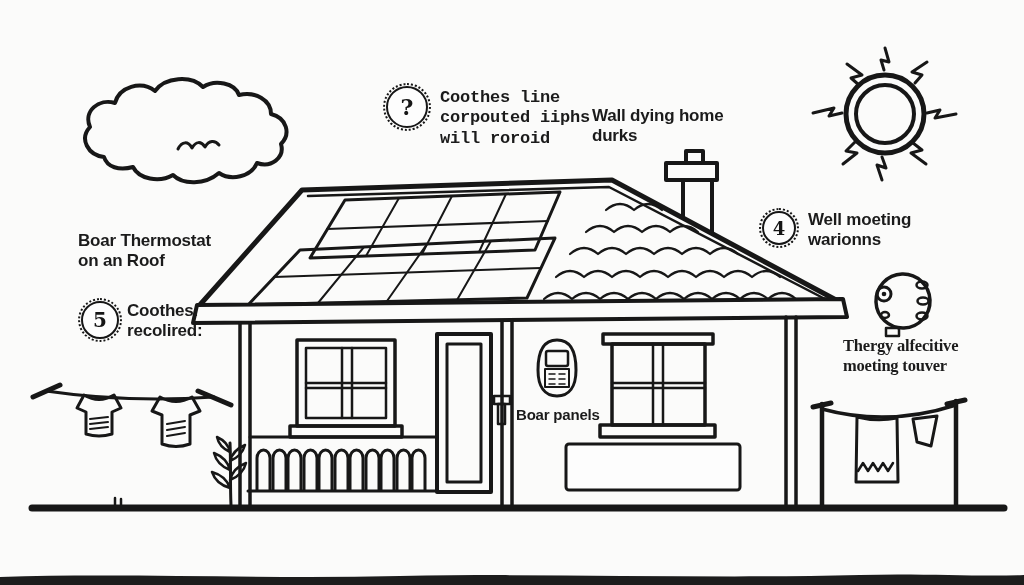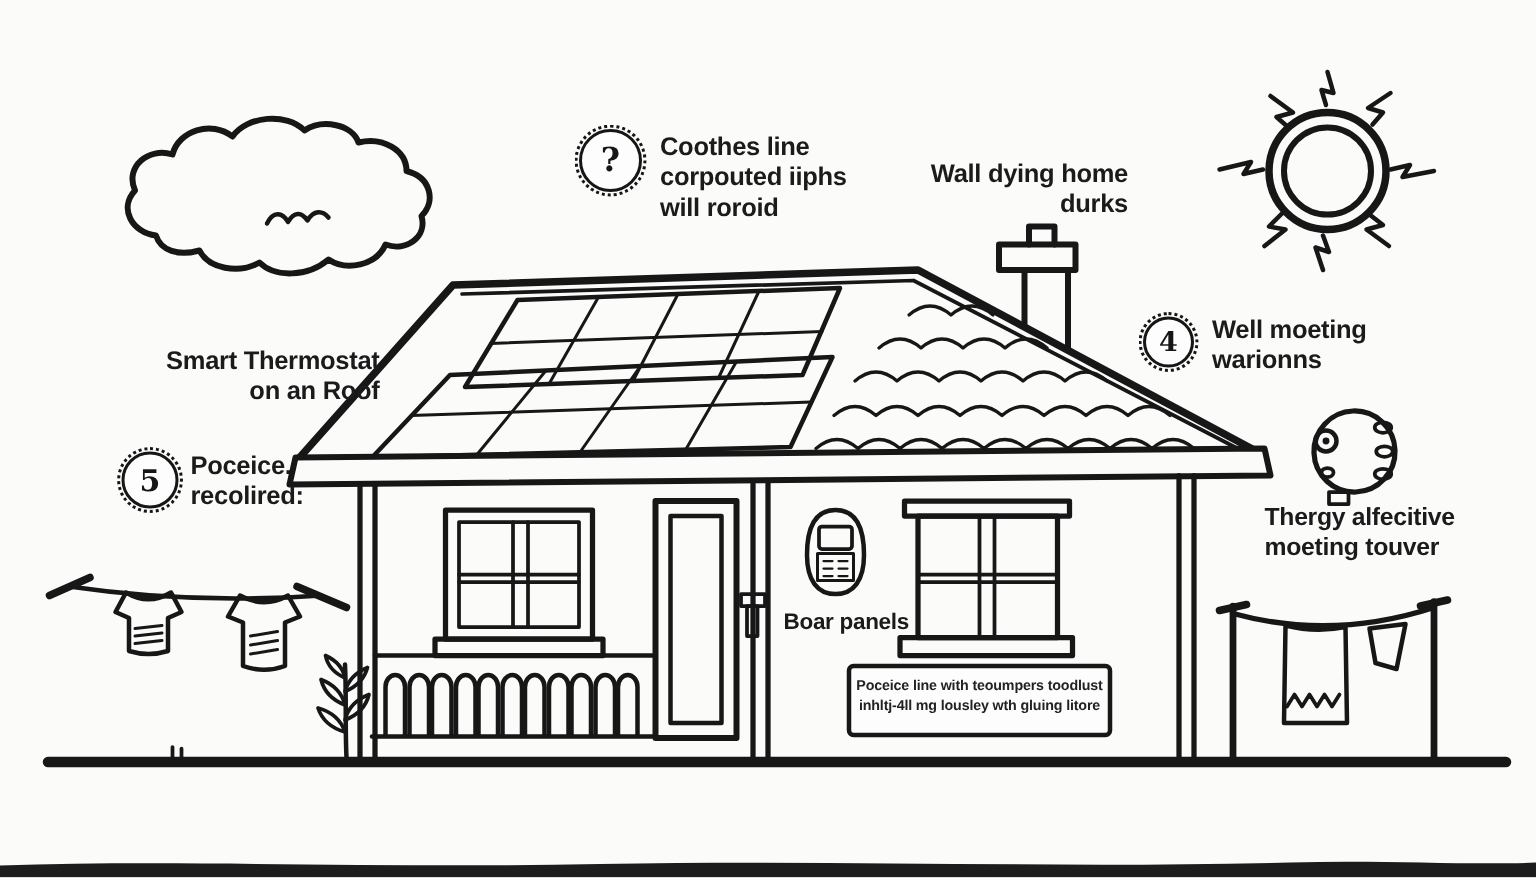--- a/index.html
+++ b/index.html
@@ -13,21 +13,21 @@
   svg.art { position: absolute; left: 0; top: 0; }
   .note {
     position: absolute;
     white-space: pre-line;
     font-weight: 600;
     font-size: 17px;
     line-height: 1.2;
     letter-spacing: -0.2px;
     color: #1b1b1b;
   }
-  .note.center { text-align: right; }
+  .note.center { text-align: left; }
   .badge {
     position: absolute;
     display: flex; align-items: center; justify-content: center;
     border: 2.5px solid #161616;
     border-radius: 50%;
     outline: 2px dotted #161616;
     outline-offset: 1px;
     background: #fdfdfd;
     font-family: "DejaVu Serif", serif;
     font-weight: 700;
@@ -37,21 +37,21 @@
     position: absolute;
     left: 570px; top: 451px; width: 166px;
     text-align: center;
     font-weight: 700;
     font-size: 9.5px;
     line-height: 13px;
     letter-spacing: -0.1px;
     color: #222;
   }
   .panel-note { font-size: 15px; margin-top: 16px; }
-  .meter-note { font-size: 16.5px; }
+  .meter-note { font-size: 16.5px; font-family: Liberation Serif, serif; }
 </style>
 </head>
 <body>
 
 <div class="stage">
 
   <svg class="art" width="1024" height="585" viewBox="0 0 1024 585" fill="none" stroke="#171717" stroke-linecap="round" stroke-linejoin="round">
 
     <g stroke-width="4">
       <path d="M104,157 C88,155 79,139 90,127 C83,111 99,98 115,103 C119,87 141,80 155,91
@@ -211,39 +211,35 @@
 
     <path d="M32,508 H1004" stroke-width="7"></path>
 
     <path stroke="none" fill="#1c1c1c" d="M0,577 C120,573 260,579 400,576 C560,573 700,579 860,575 C920,573 980,577 1024,575 L1024,585 L0,585 Z"></path>
   </svg>
 
   <div class="badge" style="left:386px; top:86px; width:42px; height:42px; font-size:22px;">?</div>
   <div class="badge" style="left:762px; top:211px; width:34px; height:34px; font-size:18px;">4</div>
   <div class="badge" style="left:81px; top:301px; width:38px; height:38px; font-size:20px;">5</div>
 
-  <div class="note" style="left:440px; top:88px;">Coothes line
+  <div class="note" style="left:440px; top:88px;font-family:Liberation Mono, monospace;">Coothes line
 corpouted iiphs
 will roroid</div>
 
   <div class="note center" style="left:592px; top:106px; width:160px;">Wall dying home
 durks</div>
 
-  <div class="note center" style="left:78px; top:231px; width:175px;">Smart Thermostat
+  <div class="note center" style="left:78px; top:231px; width:175px;">Boar Thermostat
 on an Roof</div>
 
   <div class="note" style="left:808px; top:210px;">Well moeting
 warionns</div>
 
-  <div class="note" style="left:127px; top:301px;">Poceice.
+  <div class="note" style="left:127px; top:301px;">Coothes.
 recolired:</div>
 
   <div class="note meter-note" style="left:843px; top:336px;">Thergy alfecitive
 moeting touver</div>
 
   <div class="note center panel-note" style="left:516px; top:390px; width:90px;">Boar panels</div>
 
-  <div class="sign-text">
-    <div>Poceice line with teoumpers toodlust</div>
-    <div>inhltj-4ll mg lousley wth gluing litore</div>
-  </div>
 
 </div>
 
 </body></html>

